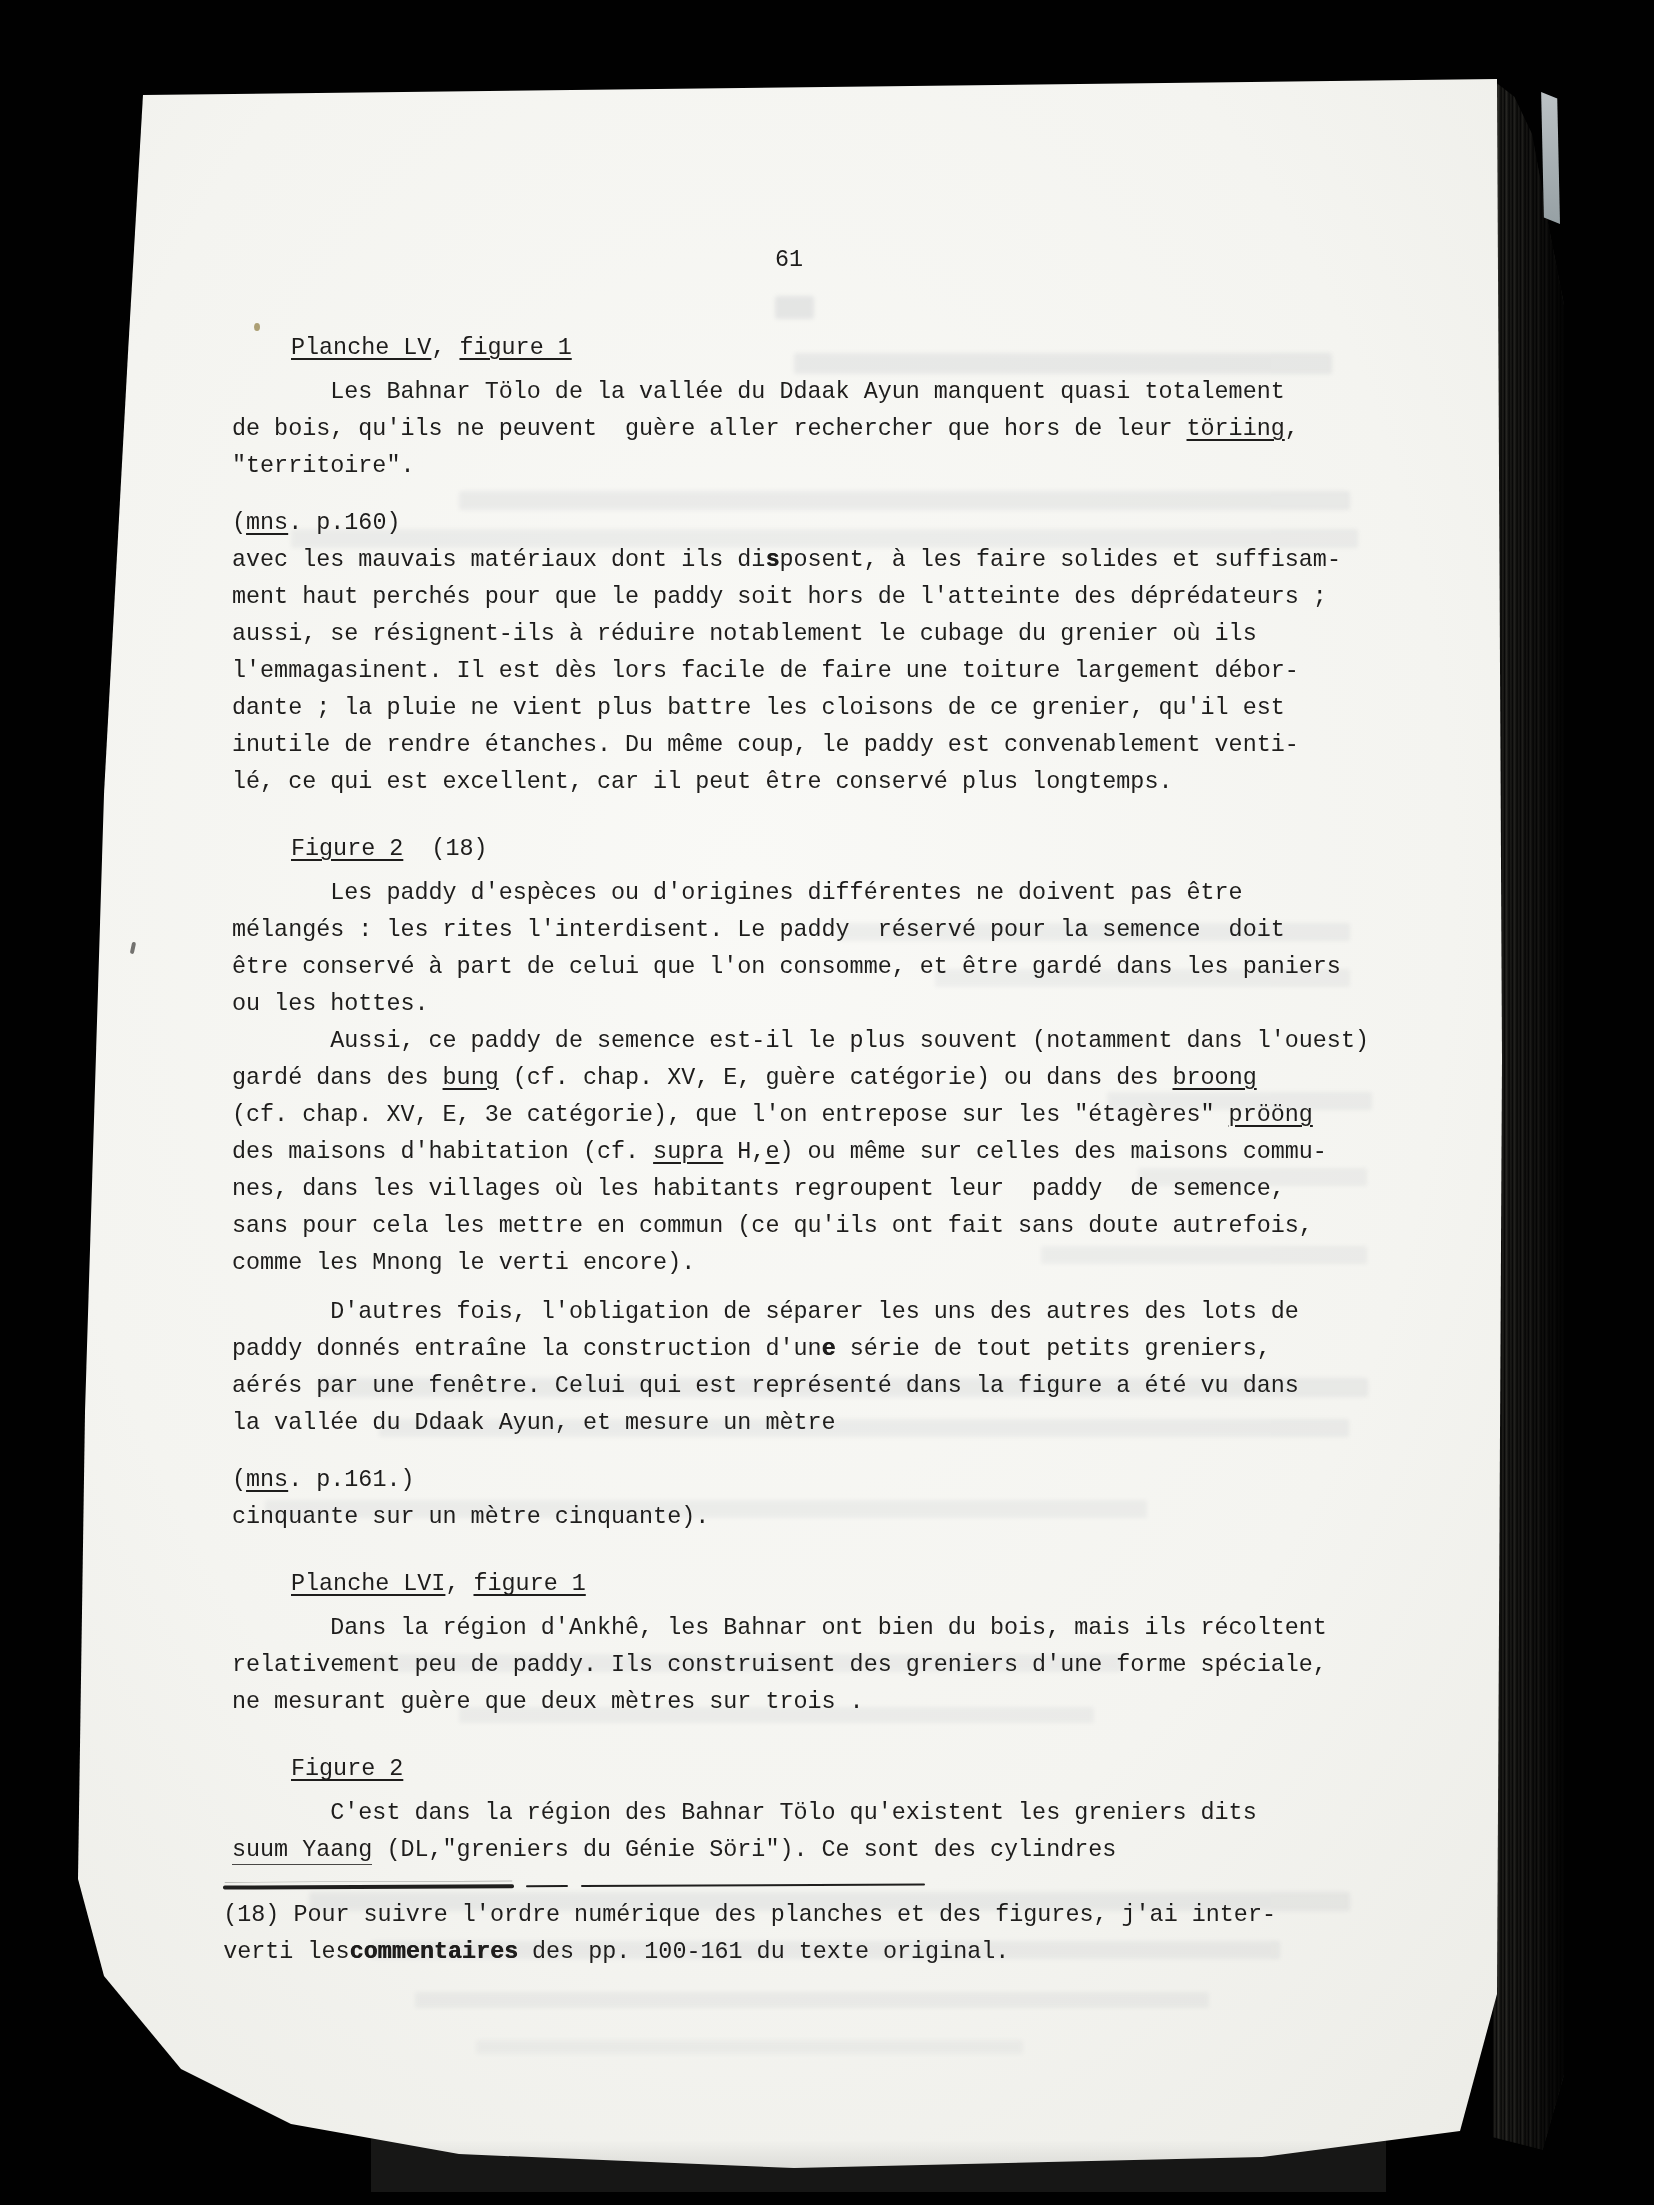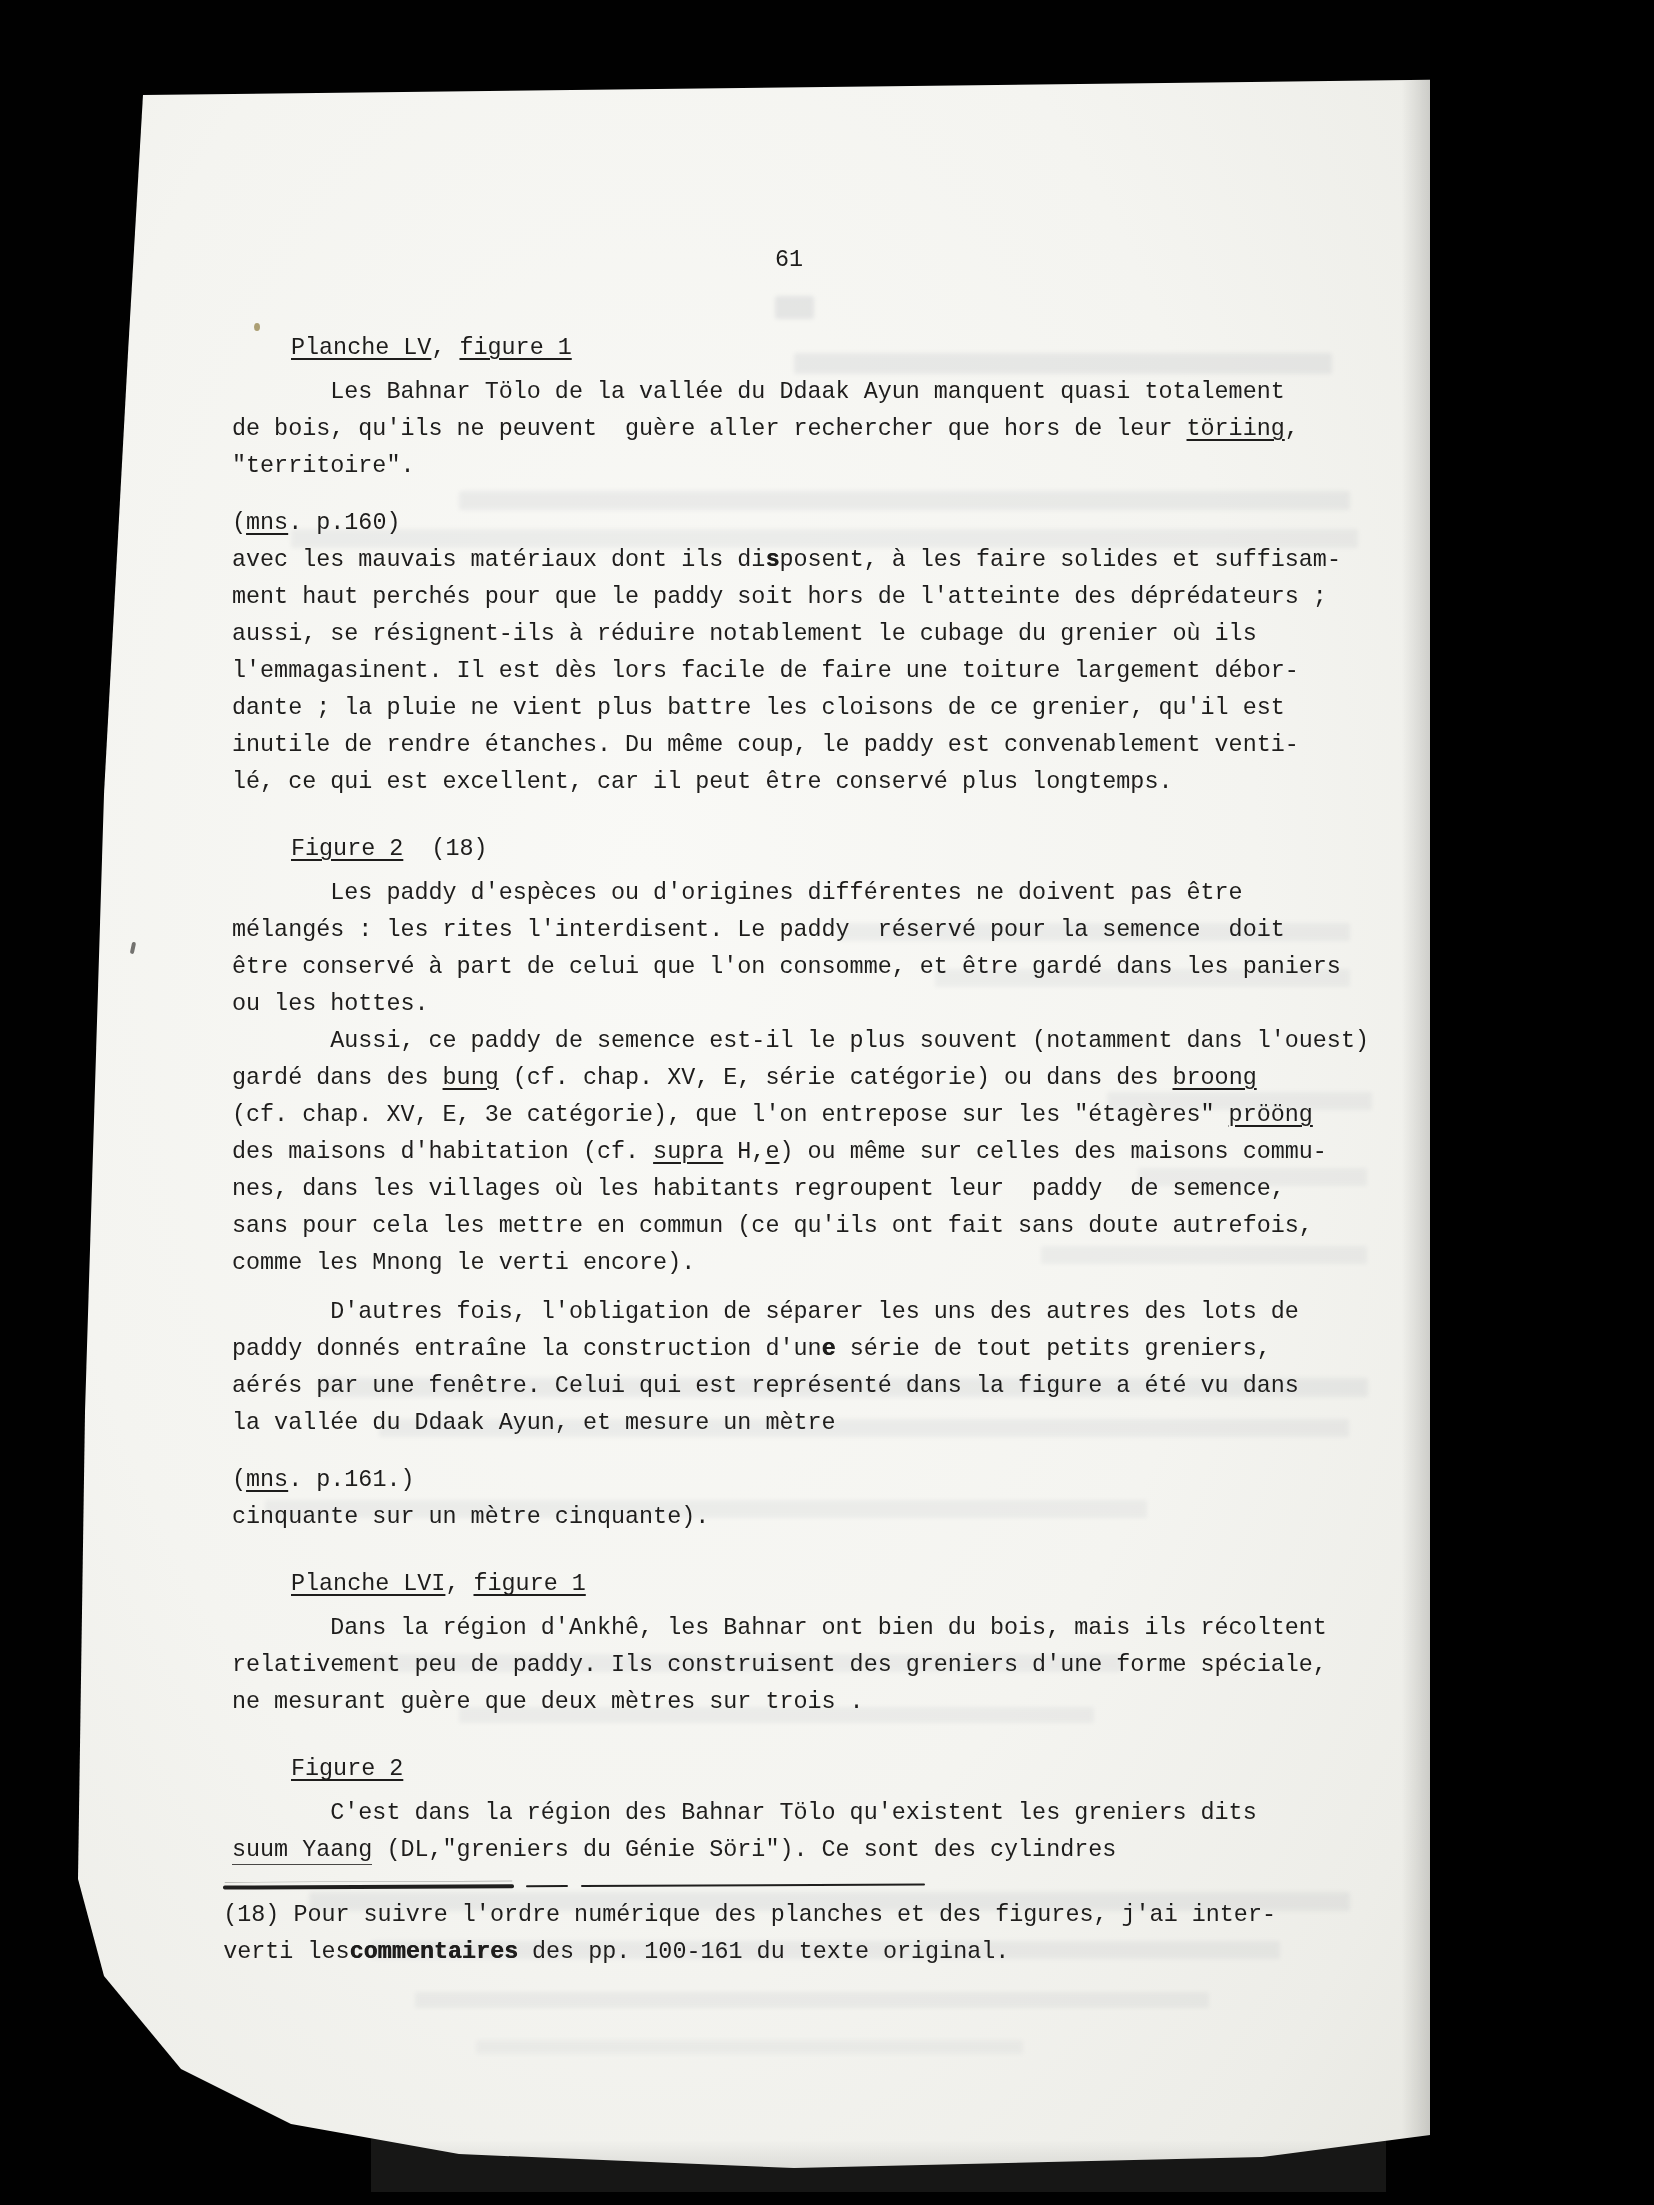--- a/index.html
+++ b/index.html
@@ -1,16 +1,16 @@
 <!DOCTYPE html>
 <html style="font-size:14px"><head>
 <meta charset="utf-8">
 <style>
   html,body{margin:0;padding:0;background:#000;}
-  .photo{position:relative;width:1430px;height:2206px;background:#010101;overflow:hidden;
+  .photo{position:relative;width:1654px;height:2206px;background:#010101;overflow:hidden;
          font-family:"Liberation Mono","DejaVu Sans Mono",monospace;}
   
   .page-stack{position:absolute;left:1493px;top:76px;width:71px;height:2082px;
     background:
       linear-gradient(90deg, rgba(0,0,0,0) 0%, rgba(0,0,0,.45) 60%, rgba(0,0,0,.9) 100%),
       repeating-linear-gradient(90deg,#050504 0px,#242320 1.8px,#0a0a09 3.5px,#2e2d29 5.3px,#0b0b0a 8px);
     clip-path:polygon(0 0.2%,30% 1%,55% 2.8%,80% 7.5%,100% 11%,100% 96%,70% 99.6%,0 99%);}
   .page-tab{position:absolute;left:1537px;top:92px;width:23px;height:132px;
     background:linear-gradient(180deg,#bcc2c5,#96a0a4);
     clip-path:polygon(18% 0,88% 5%,100% 100%,30% 95%);}
@@ -108,21 +108,21 @@
           <div class="line"><span class="u">Figure 2</span><span>  (18)</span></div>
         </div>
         <div class="blk para">
           <div class="line"><span>       Les paddy d'espèces ou d'origines différentes ne doivent pas être</span></div>
           <div class="line"><span>mélangés : les rites l'interdisent. Le paddy  réservé pour la semence  doit</span></div>
           <div class="line"><span>être conservé à part de celui que l'on consomme, et être gardé dans les paniers</span></div>
           <div class="line"><span>ou les hottes.</span></div>
         </div>
         <div class="blk para">
           <div class="line"><span>       Aussi, ce paddy de semence est-il le plus souvent (notamment dans l'ouest)</span></div>
-          <div class="line"><span>gardé dans des </span><span class="u">bung</span><span> (cf. chap. XV, E, série catégorie) ou dans des </span><span class="u">broong</span></div>
+          <div class="line"><span>gardé dans des </span><span class="u">bung</span><span> (cf. chap. XV, E, guère catégorie) ou dans des </span><span class="u">broong</span></div>
           <div class="line"><span>(cf. chap. XV, E, 3e catégorie), que l'on entrepose sur les "étagères" </span><span class="u">prööng</span></div>
           <div class="line"><span>des maisons d'habitation (cf. </span><span class="u">supra</span><span> H,</span><span class="u">e</span><span>) ou même sur celles des maisons commu-</span></div>
           <div class="line"><span>nes, dans les villages où les habitants regroupent leur  paddy  de semence,</span></div>
           <div class="line"><span>sans pour cela les mettre en commun (ce qu'ils ont fait sans doute autrefois,</span></div>
           <div class="line"><span>comme les Mnong le verti encore).</span></div>
         </div>
         <div class="blk para-spaced">
           <div class="line"><span>       D'autres fois, l'obligation de séparer les uns des autres des lots de</span></div>
           <div class="line"><span>paddy donnés entraîne la construction d'un</span><span class="b">e</span><span> série de tout petits greniers,</span></div>
           <div class="line"><span>aérés par une fenêtre. Celui qui est représenté dans la figure a été vu dans</span></div>

